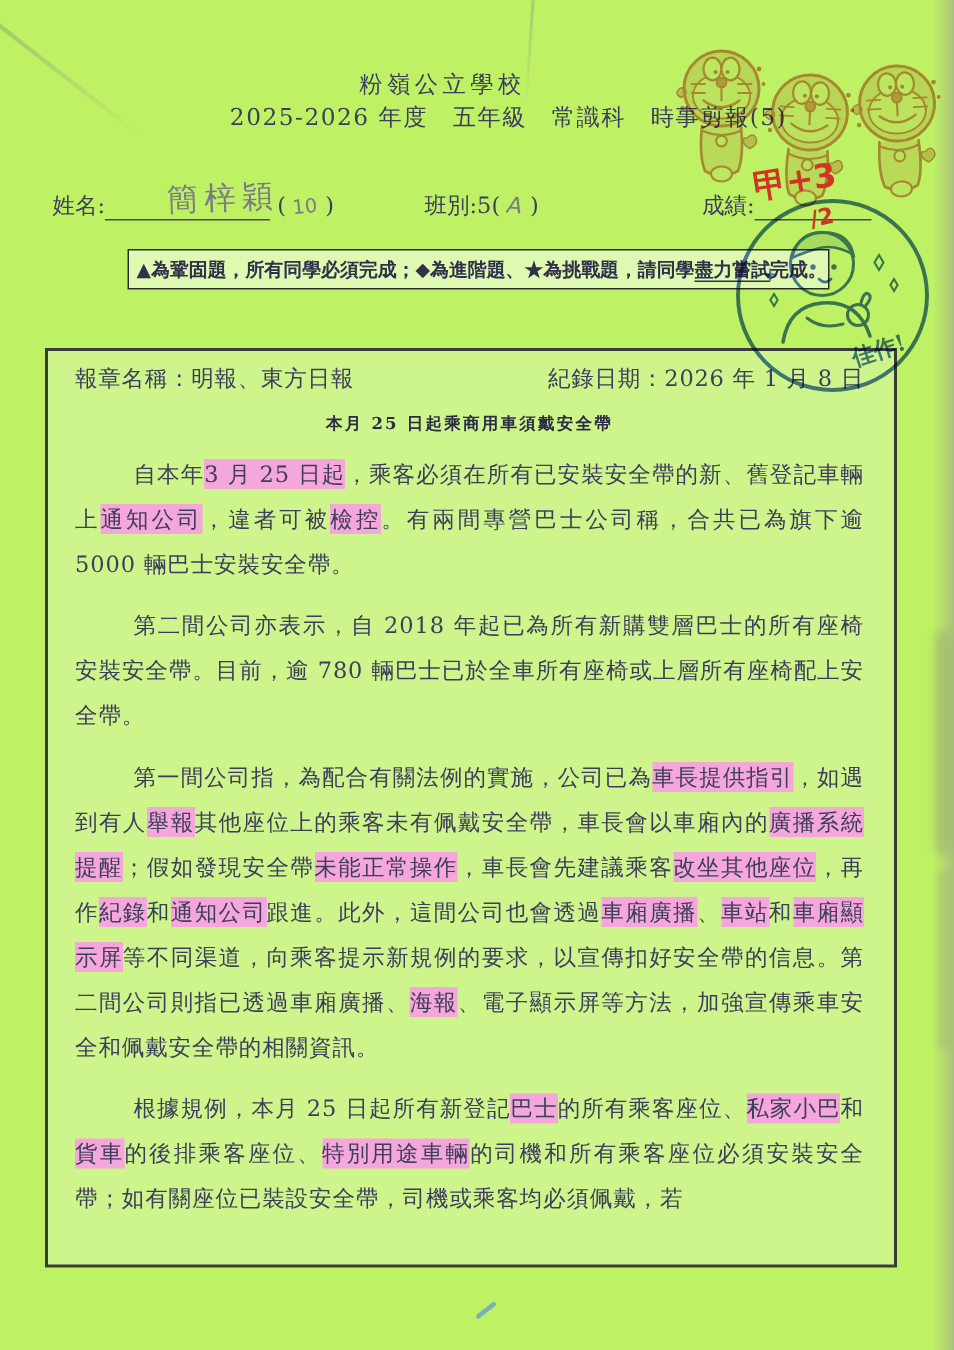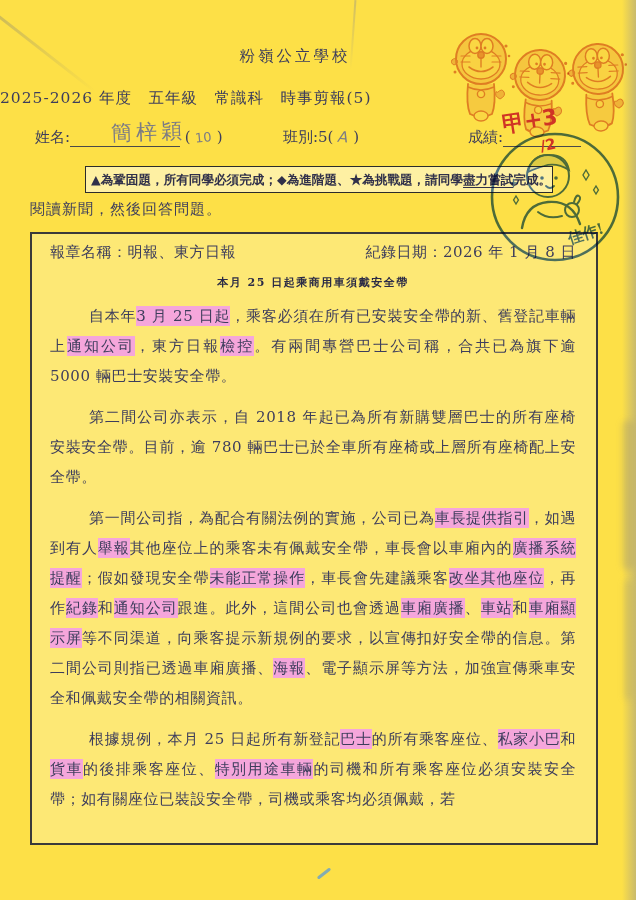--- a/index.html
+++ b/index.html
@@ -1,33 +1,33 @@
 <!DOCTYPE html>
 <html><head>
 <meta charset="utf-8">
 <style>
   html,body{margin:0;padding:0;background:#d8d6d2;}
   .page{
     position:relative;width:636px;height:900px;margin:0 auto;
-    background:#fde047;overflow:hidden;
+    background:#bef264;overflow:hidden;
     font-family:"DejaVu Serif","Liberation Serif",serif;
     color:#3d3d5c;
   }
   
   .crease{position:absolute;pointer-events:none;}
   .crease-tl{left:-30px;top:-8px;width:160px;height:3px;background:linear-gradient(90deg,rgba(120,120,120,.45),rgba(160,160,160,0));transform:rotate(38deg);transform-origin:left top;}
   .crease-top{left:352px;top:0;width:2px;height:70px;background:linear-gradient(180deg,rgba(140,140,140,.4),rgba(140,140,140,0));transform:rotate(4deg);}
   .edge-right{right:0;top:0;width:14px;height:900px;background:linear-gradient(270deg,rgba(150,148,144,.5),rgba(150,148,144,0));}
   .smudge-right{right:2px;top:420px;width:12px;height:150px;background:rgba(130,128,124,.25);border-radius:8px;filter:blur(3px);}
   .smudge-right2{right:4px;top:580px;width:8px;height:120px;background:rgba(130,128,124,.18);border-radius:8px;filter:blur(3px);}
   .mark-bottom{left:316px;top:872px;width:16px;height:3px;background:#5b9bd5;opacity:.75;border-radius:2px;transform:rotate(-38deg);}
 
   
   .hdr-school{position:absolute;left:0;top:46px;width:590px;text-align:center;font-size:15.5px;letter-spacing:3px;}
-  .hdr-course{position:absolute;left:0;top:88px;width:590px;font-size:15.5px;letter-spacing:1px;}
+  .hdr-course{position:absolute;left:0;top:68px;width:590px;text-align:center;font-size:15.5px;letter-spacing:1px;padding-left:44px;}
 
   
   .dora-row{position:absolute;left:448px;top:30px;width:190px;height:100px;}
   .dora{position:absolute;opacity:.88;mix-blend-mode:multiply;}
   .dora1{left:0;top:2px;}
   .dora2{left:58px;top:18px;transform:rotate(3deg);}
   .dora3{left:118px;top:12px;transform:rotate(-3deg);}
 
   
   .form-row{position:absolute;left:0;top:122px;width:636px;height:40px;font-size:15px;}
@@ -139,21 +139,20 @@
     </div>
     <div class="f-item f-score">
       <span>成績:</span><span class="uline uline-score"></span>
     </div>
     <div class="hand-score">甲+3</div>
     <div class="hand-score-sub">/2</div>
   </div>
 
   <div class="notice"><span><span>▲為鞏固題，所有同學必須完成；◆為進階題、★為挑戰題，請同學</span><span class="ul">盡力嘗試</span><span>完成。</span></span></div>
 
-  <div class="instruction">閱讀新聞，然後回答問題。</div>
 
   <svg class="praise" width="138" height="138" viewBox="0 0 138 138" fill="none" stroke="#3f6fc2" stroke-width="2.2" stroke-linecap="round">
     <circle cx="69" cy="69" r="63" stroke-width="2.6"></circle>
     <circle cx="62" cy="48" r="21" stroke-width="2"></circle>
     <path d="M42 44 Q46 26 64 27 Q80 27 83 42 Q70 34 58 38 Q48 41 42 44 z" fill="rgba(63,111,194,.18)" stroke-width="1.8"></path>
     <circle cx="56" cy="50" r="1.8" fill="#3f6fc2" stroke="none"></circle>
     <circle cx="70" cy="50" r="1.8" fill="#3f6fc2" stroke="none"></circle>
     <path d="M60 58 q4 4 8 0" stroke-width="1.8"></path>
     <path d="M36 100 Q40 76 62 74 Q86 72 94 96" stroke-width="2.4"></path>
     <path d="M52 84 Q62 92 76 88" stroke-width="2"></path>
@@ -166,20 +165,20 @@
     <text x="84" y="116" font-size="15" font-weight="bold" fill="#3f6fc2" stroke="none" transform="rotate(-18 84 116)">佳作!</text>
   </svg>
 
   <div class="article">
     <div class="art-meta">
       <span>報章名稱：明報、東方日報</span>
       <span>紀錄日期：2026 年 1 月 8 日</span>
     </div>
     <div class="art-title">本月 25 日起乘商用車須戴安全帶</div>
     <div class="art-body">
-        <p class="para"><span>自本年</span><span class="hl">3 月 25 日起</span><span>，乘客必須在所有已安裝安全帶的新、舊登記車輛上</span><span class="hl">通知公司</span><span>，東方日報</span><span class="hl">檢控</span><span>。有兩間專營巴士公司稱，合共已為旗下逾 5000 輛巴士安裝安全帶。</span></p>
+        <p class="para"><span>自本年</span><span class="hl">3 月 25 日起</span><span>，乘客必須在所有已安裝安全帶的新、舊登記車輛上</span><span class="hl">通知公司</span><span>，違者可被</span><span class="hl">檢控</span><span>。有兩間專營巴士公司稱，合共已為旗下逾 5000 輛巴士安裝安全帶。</span></p>
         <p class="para"><span>第二間公司亦表示，自 2018 年起已為所有新購雙層巴士的所有座椅安裝安全帶。目前，逾 780 輛巴士已於全車所有座椅或上層所有座椅配上安全帶。</span></p>
         <p class="para"><span>第一間公司指，為配合有關法例的實施，公司已為</span><span class="hl">車長提供指引</span><span>，如遇到有人</span><span class="hl">舉報</span><span>其他座位上的乘客未有佩戴安全帶，車長會以車廂內的</span><span class="hl">廣播系統提醒</span><span>；假如發現安全帶</span><span class="hl">未能正常操作</span><span>，車長會先建議乘客</span><span class="hl">改坐其他座位</span><span>，再作</span><span class="hl">紀錄</span><span>和</span><span class="hl">通知公司</span><span>跟進。此外，這間公司也會透過</span><span class="hl">車廂廣播</span><span>、</span><span class="hl">車站</span><span>和</span><span class="hl">車廂顯示屏</span><span>等不同渠道，向乘客提示新規例的要求，以宣傳扣好安全帶的信息。第二間公司則指已透過車廂廣播、</span><span class="hl">海報</span><span>、電子顯示屏等方法，加強宣傳乘車安全和佩戴安全帶的相關資訊。</span></p>
         <p class="para"><span>根據規例，本月 25 日起所有新登記</span><span class="hl">巴士</span><span>的所有乘客座位、</span><span class="hl">私家小巴</span><span>和</span><span class="hl">貨車</span><span>的後排乘客座位、</span><span class="hl">特別用途車輛</span><span>的司機和所有乘客座位必須安裝安全帶；如有關座位已裝設安全帶，司機或乘客均必須佩戴，若</span></p>
       </div>
   </div>
 
 </div>
 
 </body></html>

